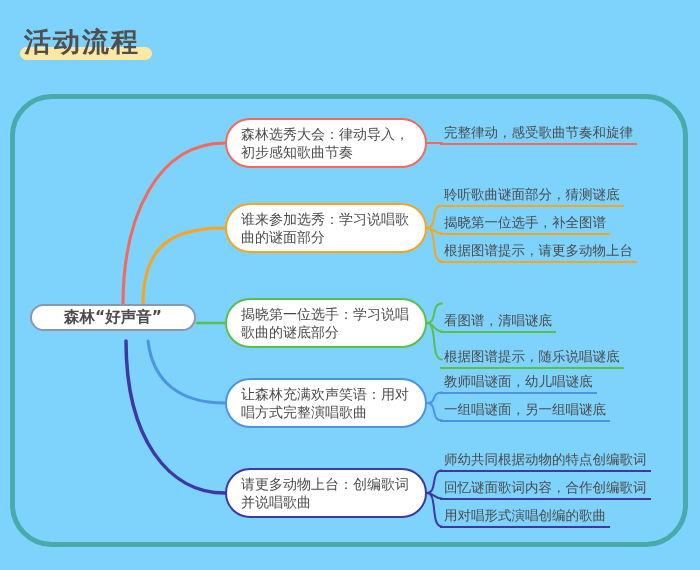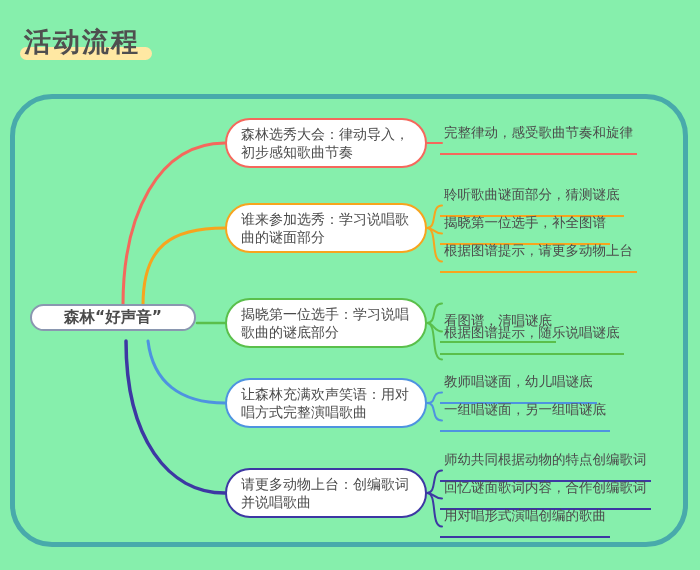--- a/index.html
+++ b/index.html
@@ -1,19 +1,19 @@
 <!DOCTYPE html>
 <html><head>
 <meta charset="utf-8">
 <style>
   html,body{margin:0;padding:0;background:#ffffff;}
   .stage{
     position:relative;width:700px;height:570px;overflow:hidden;
     font-family:"DejaVu Sans","Liberation Sans",sans-serif;
-    background:#86efac;color:#4b4b4b;
+    background:#7dd3fc;color:#4b4b4b;
   }
   
   .title-wrap{position:absolute;left:24px;top:24px;}
   .title-text{
     position:relative;z-index:1;font-size:27px;font-weight:700;
     color:#4f4f4f;letter-spacing:2px;
   }
   .hl{
     position:absolute;z-index:0;left:-4px;right:-12px;bottom:0px;
     height:13px;border-radius:7px;background:#ffe8a3;
@@ -41,26 +41,26 @@
   .branch-node{
     left:225px;width:202px;height:50px;
     border:2px solid #999;border-radius:25px;
     padding:4px 12px 4px 14px;font-size:14px;line-height:1.32;
     font-weight:500;color:#4b4b4b;
   }
   .bn1{top:118px;} .bn2{top:203px;} .bn3{top:298px;} .bn4{top:378px;} .bn5{top:468px;}
   
   .sub{
     position:absolute;left:440px;white-space:nowrap;
-    font-size:13.5px;line-height:17px;padding:0 4px 12px 4px;
+    font-size:13.5px;line-height:17px;padding:0 4px 2px 4px;
     border-bottom:2.5px solid #999;color:#4b4b4b;
   }
   .s1-1{top:124px;}
   .s2-1{top:186px;} .s2-2{top:214px;} .s2-3{top:242px;}
-  .s3-1{top:284px;} .s3-2{top:312px;} .s3-3{top:324px;}
+  .s3-1{top:284px;} .s3-2{top:312px;} .s3-3{top:348px;}
   .s4-1{top:373px;} .s4-2{top:401px;}
   .s5-1{top:451px;} .s5-2{top:479px;} .s5-3{top:507px;}
 </style>
 </head>
 <body>
 
 <div class="stage">
 
   <div class="title-wrap">
     <span class="hl" style="background-color: rgb(255, 232, 163);"></span>

